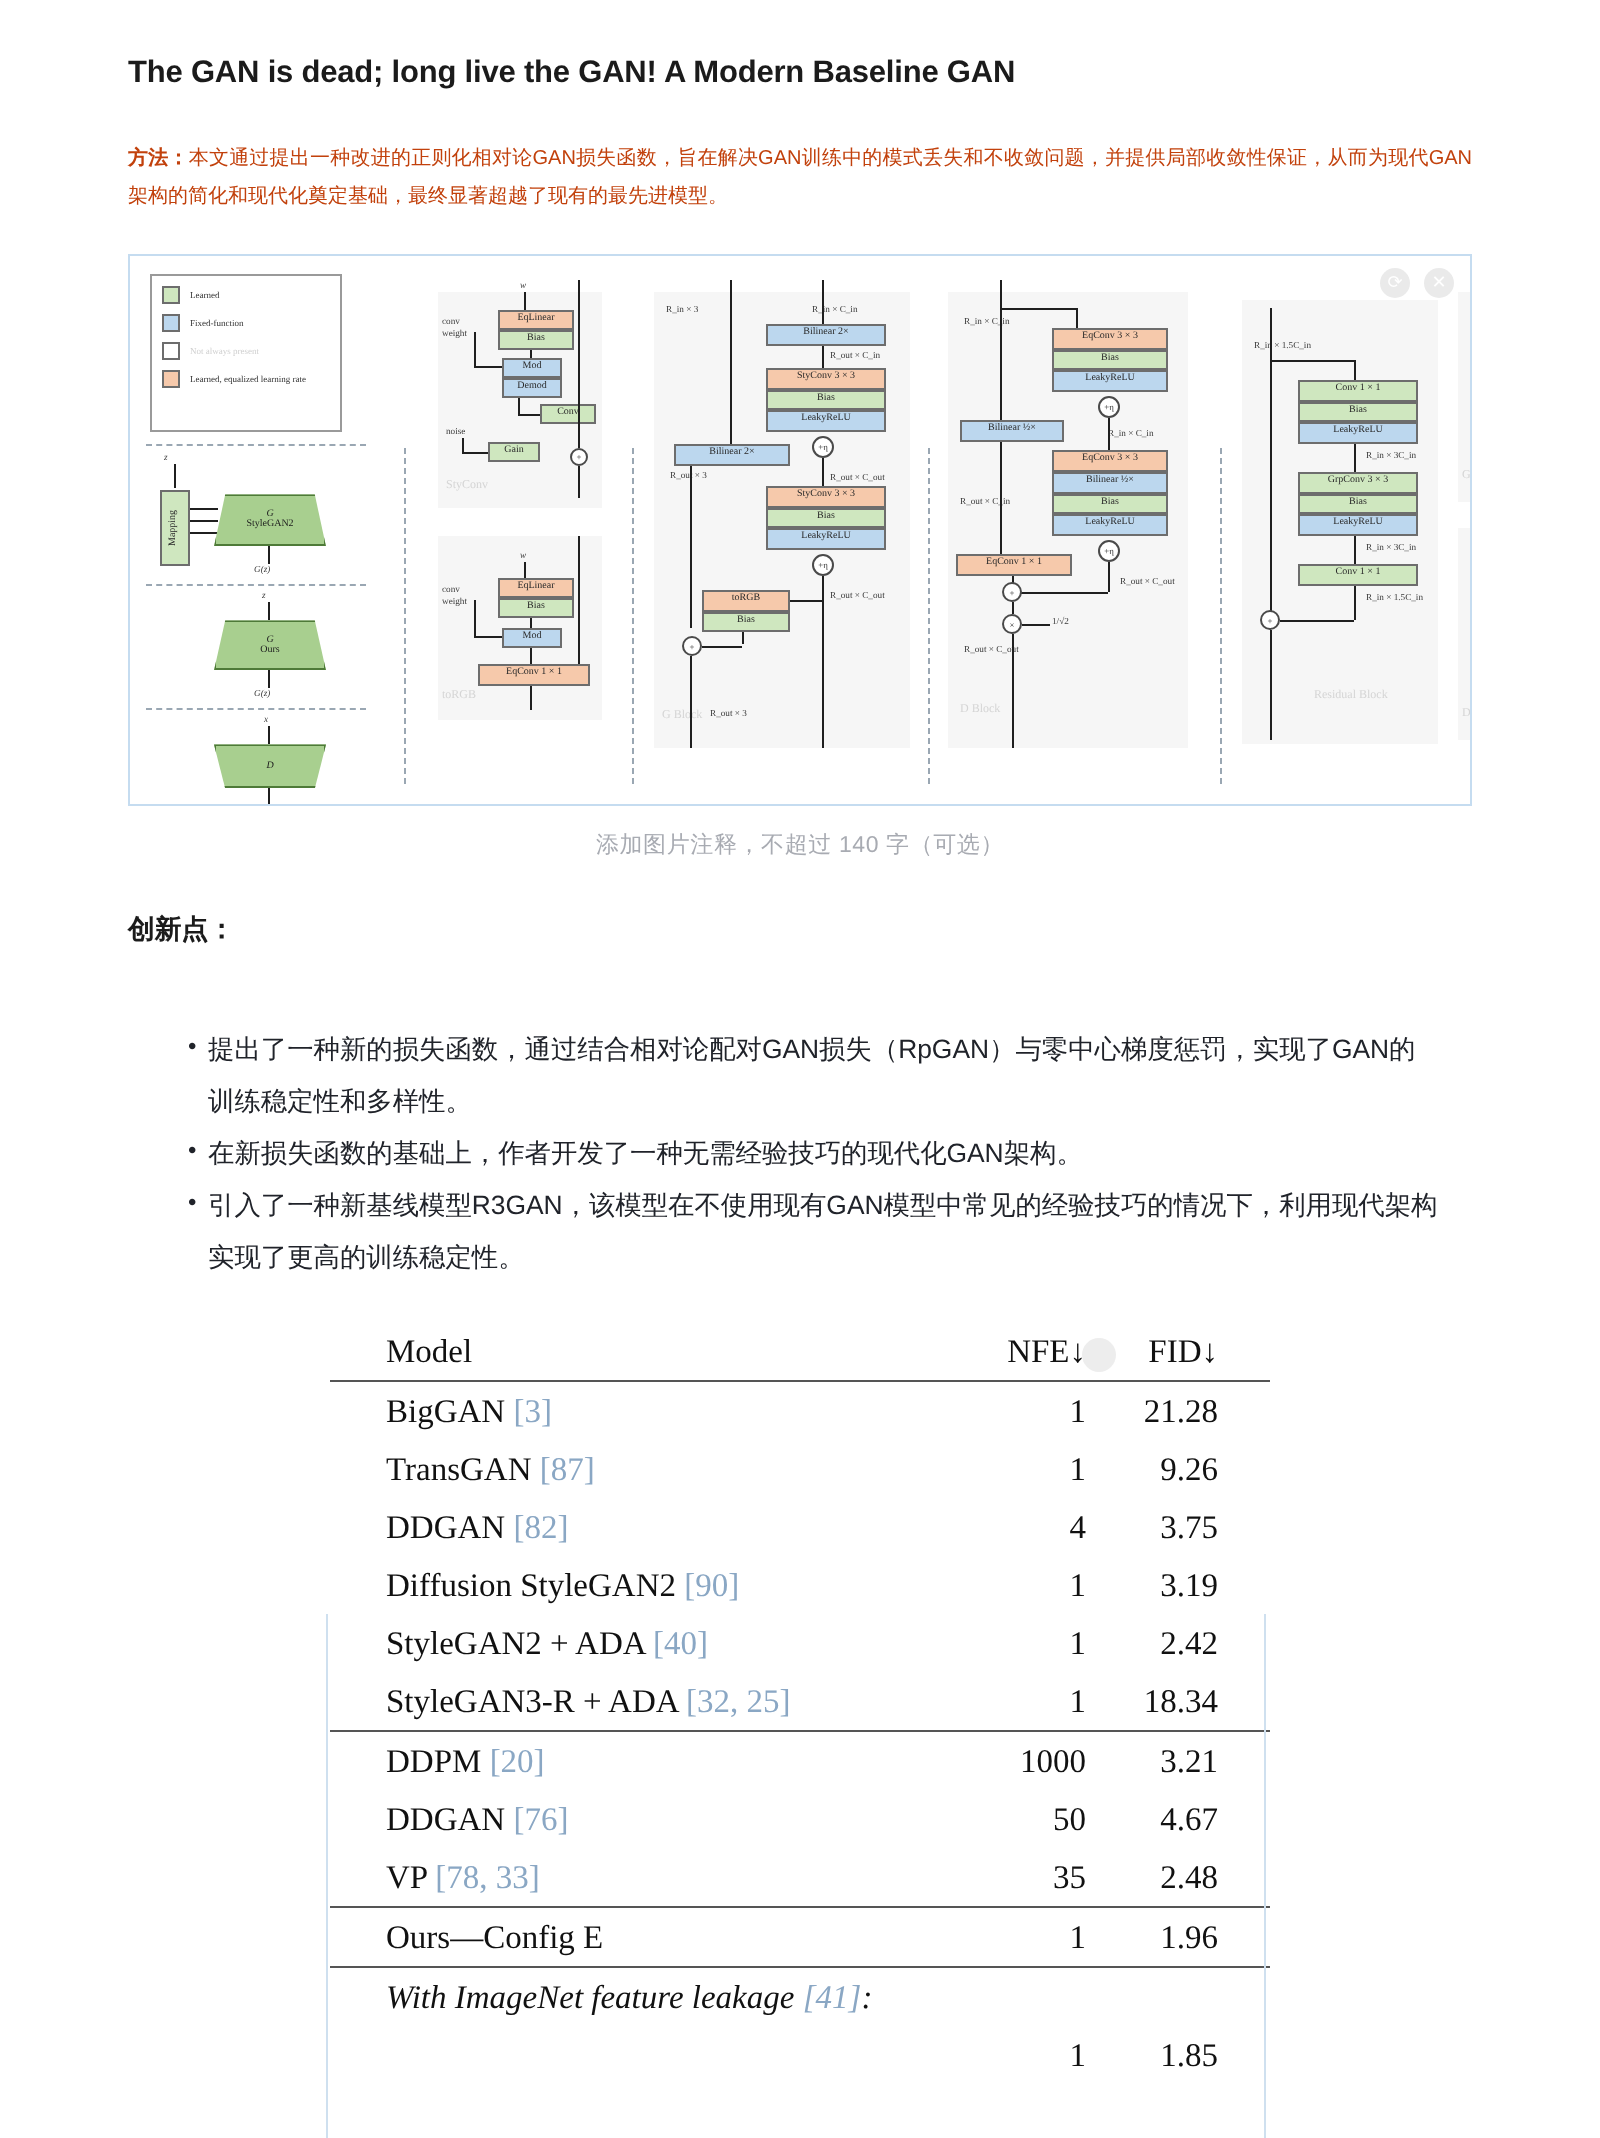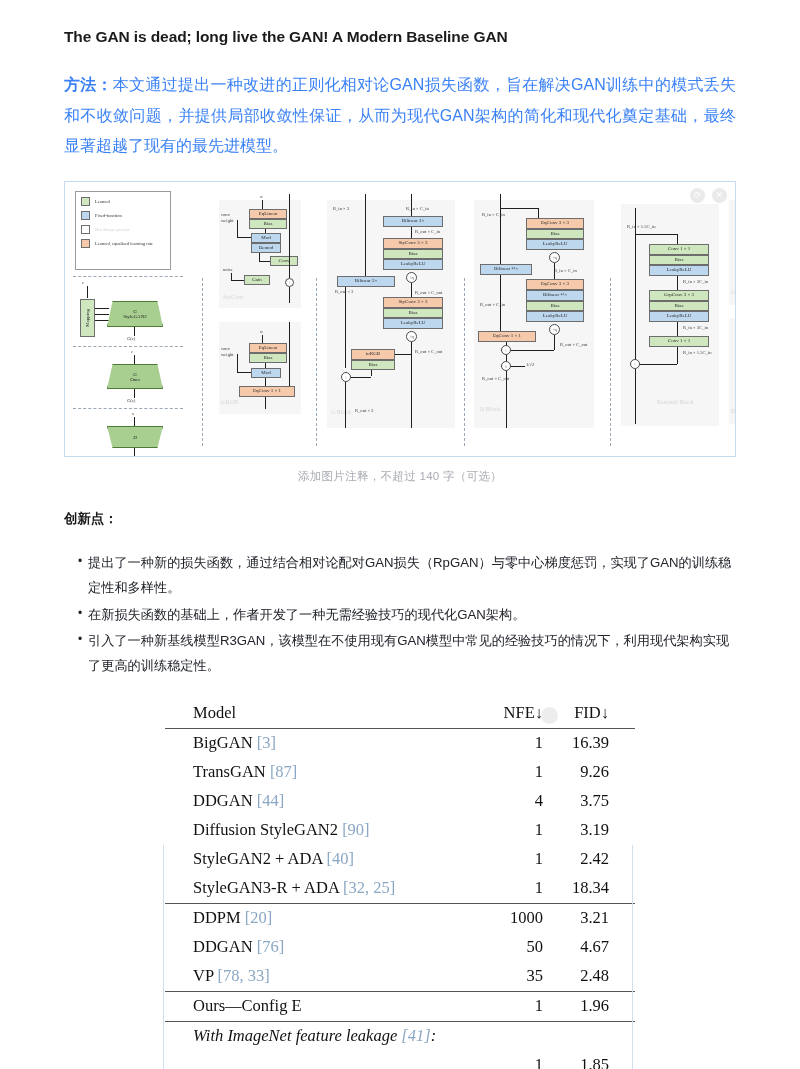--- a/index.html
+++ b/index.html
@@ -23,23 +23,23 @@
     color: #1b1b1b;
     margin: 0;
     padding-top: 27px;
     line-height: 1.35;
   }
 
   
   .method-para {
     margin: 0;
     padding-top: 22px;
-    font-size: 16px;
+    font-size: 10px;
     line-height: 1.92;
-    color: #3b82f6;
+    color: #c2410c;
     text-align: justify;
   }
   .method-label { font-weight: bold; }
 
   
   .figure-card {
     margin-top: 19px;
     border: 1px solid #c5dcf0;
     background: #ffffff;
     height: 276px;
@@ -114,21 +114,21 @@
   .lg-row { display:flex; align-items:center; gap:5px; margin-bottom:5px; }
   .lg-sw { width:9px; height:9px; border:.6px solid #6d6d6d; flex:none; }
   .lg-tx { font-size:4.5px; color:#333; line-height:1.25; }
   .lg-tx.faded { color:#d0d0d0; }
 
   
   .sec-head {
     font-size: 13.4px; font-weight: bold; color:#1b1b1b;
     margin:0; padding-top: 26px;
   }
-  ul.bullets { margin: 0; padding: 22px 0 0 14px; list-style: none; }
+  ul.bullets { margin: 16px; padding: 22px 0 0 14px; list-style: none; }
   ul.bullets li {
     position: relative;
     font-size: 13.2px;
     line-height: 1.92;
     color:#20232a;
     padding-left: 10px;
     margin-bottom: 1px;
   }
   ul.bullets li::before {
     content: "•";
@@ -435,29 +435,29 @@
         <tr class="rule-under">
           <th class="c-model">Model</th>
           <th class="c-nfe">NFE↓</th>
           <th class="c-fid">FID↓</th>
         </tr>
       </thead>
       <tbody>
         <tr>
           <td class="c-model"><span>BigGAN</span> <span class="ref">[3]</span></td>
           <td class="c-nfe">1</td>
-          <td class="c-fid">16.39</td>
+          <td class="c-fid">21.28</td>
         </tr>
         <tr>
           <td class="c-model"><span>TransGAN</span> <span class="ref">[87]</span></td>
           <td class="c-nfe">1</td>
           <td class="c-fid">9.26</td>
         </tr>
         <tr>
-          <td class="c-model"><span>DDGAN</span> <span class="ref">[44]</span></td>
+          <td class="c-model"><span>DDGAN</span> <span class="ref">[82]</span></td>
           <td class="c-nfe">4</td>
           <td class="c-fid">3.75</td>
         </tr>
         <tr>
           <td class="c-model"><span>Diffusion StyleGAN2</span> <span class="ref">[90]</span></td>
           <td class="c-nfe">1</td>
           <td class="c-fid">3.19</td>
         </tr>
         <tr>
           <td class="c-model"><span>StyleGAN2 + ADA</span> <span class="ref">[40]</span></td>

